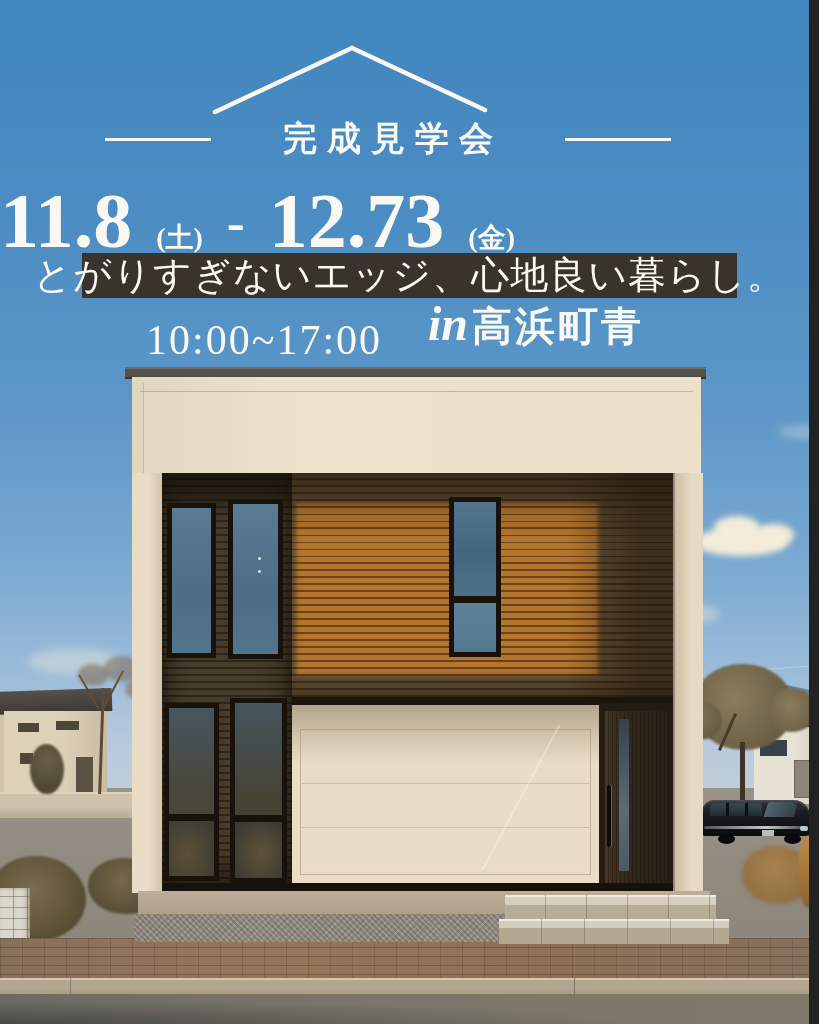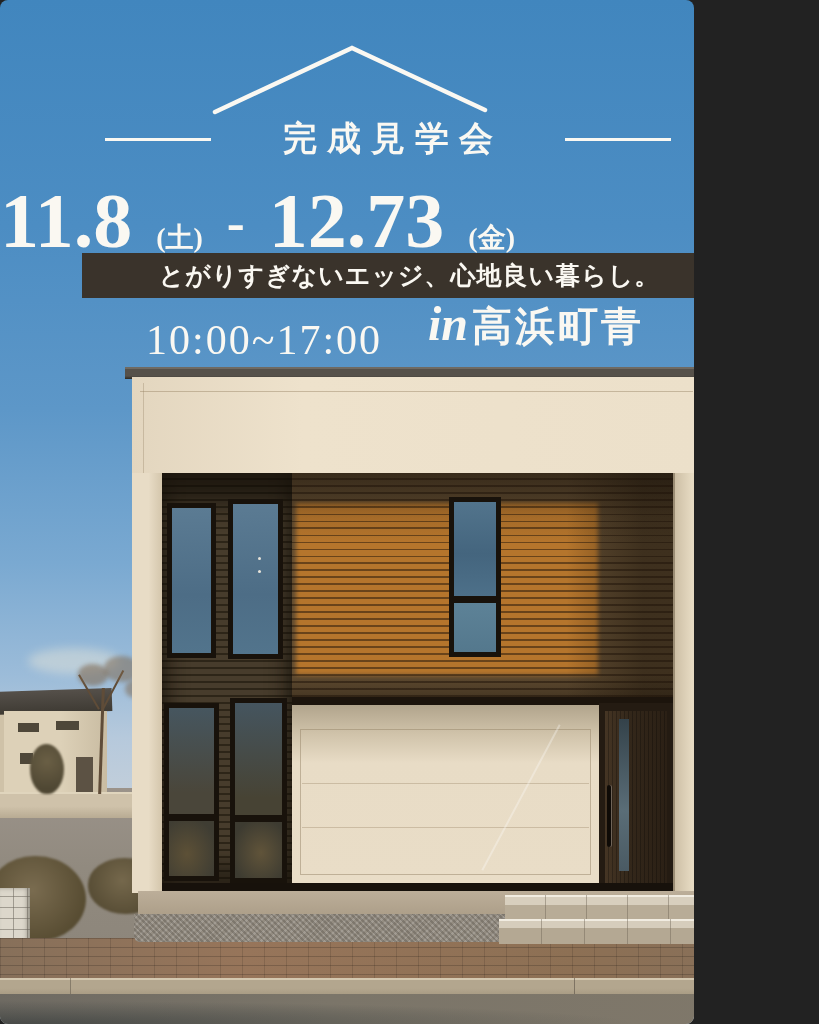--- a/index.html
+++ b/index.html
@@ -1,22 +1,21 @@
 <!DOCTYPE html>
 <html style="--sky-top: #4186be; --sky-horizon: #c3cfda; --text-white: #faf8f2; --banner-bg: #3a332b; --wood-sunlit: #b5752c; --wood-shadow: #5e4a30; --dark-siding: #3c3222; --cream-wall: #ece0ca; --glass-blue: #52748c; --door-brown: #33271a; --sidewalk-brick: #8d7054; --road-asphalt: #7b7569;"><head>
 <meta charset="utf-8">
 <style>
   html,body{margin:0;padding:0;background:#222;}
   .poster{
-    position:relative;width:694px;height:1024px;overflow:hidden;
+    position:relative;width:809px;height:1024px;overflow:hidden;
     font-family:"Liberation Serif","DejaVu Serif",serif;
     background:linear-gradient(180deg,
       var(--sky-top,#4186be) 0%,#4c8dc3 22%,#5d97c8 40%,
       #7aa9d1 55%,#9cbcd9 66%,#b6c9dc 72%,var(--sky-horizon,#c3cfda) 78%);
-    border-radius:8px;
   }
   .abs{position:absolute;}
   
   .cloud{background:#f3ecd9;border-radius:50%;filter:blur(3px);}
   .blob{border-radius:48% 52% 50% 50%;filter:blur(1px);}
   .bgwin{position:absolute;background:#4e4739;}
   
   .slats-dark{background:repeating-linear-gradient(180deg,#473c2c 0 5px,#2d2518 5px 7px);}
   .glass{background:linear-gradient(180deg,#5b7b93 0%,#4d6d86 60%,var(--glass-blue,#52748c) 100%);}
   .frame{background:#18120b;}
@@ -24,21 +23,21 @@
   .white-t{color:var(--text-white,#faf8f2);}
   .title-row{display:flex;align-items:center;justify-content:space-between;}
   .dash{height:3px;background:var(--text-white,#faf8f2);width:106px;}
   .event-title{font-size:34px;letter-spacing:10px;font-weight:600;text-indent:10px;}
   .date-row{display:flex;justify-content:flex-start;align-items:baseline;gap:24px;width:100%;margin-top:24px;}
   .date-num{font-size:78px;font-weight:700;line-height:1;}
   .date-day{font-size:28px;font-weight:700;}
   .date-sep{font-size:54px;font-weight:700;position:relative;top:-6px;}
   .banner{display:flex;align-items:center;justify-content:center;
     background:var(--banner-bg,#3a332b);}
-  .banner span{font-size:25px;letter-spacing:1px;font-weight:700;white-space:nowrap;}
+  .banner span{font-size:38px;letter-spacing:1px;font-weight:400;white-space:nowrap;}
   .hours{font-size:42px;letter-spacing:2px;}
   .loc{display:flex;align-items:baseline;}
   .loc .prefix{font-style:italic;font-size:48px;margin-right:4px;font-weight:600;}
   .loc .name{font-size:40px;font-weight:700;letter-spacing:3px;}
 </style>
 </head>
 <body>
 
 <div class="poster">
 

